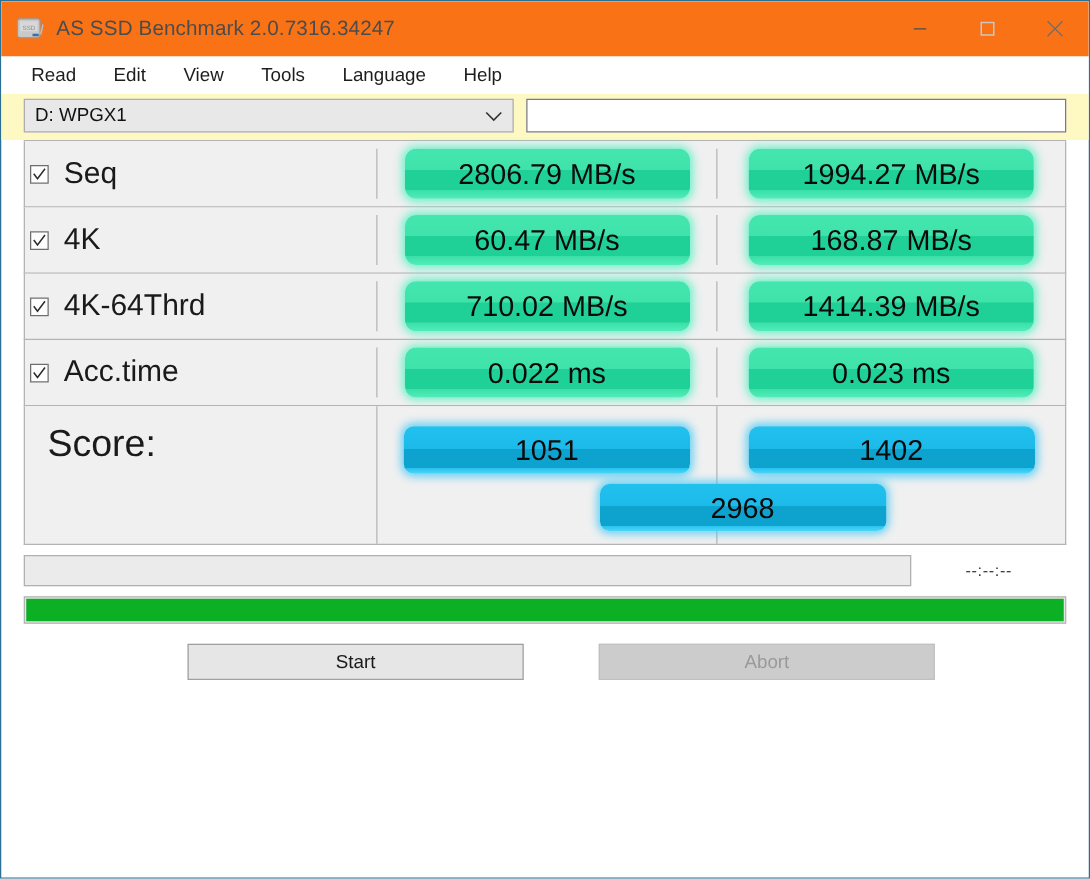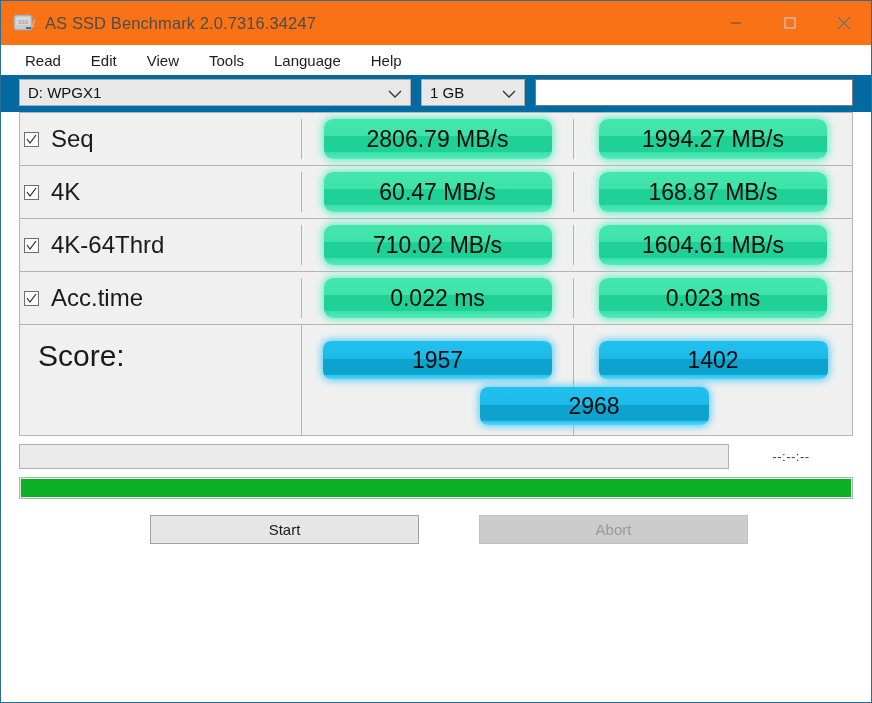--- a/index.html
+++ b/index.html
@@ -75,21 +75,21 @@
     margin-right: 30px;
     white-space: nowrap;
   }
   .menu-item:last-child { margin-right: 0; }
 
   
   .toolbar {
     display: flex;
     align-items: center;
     padding: 4px 18px 6px 18px;
-    background: #0369a1;
+    background: #fef9c3;
     gap: 10px;
   }
   .combo {
     position: relative;
     height: 27px;
     box-sizing: border-box;
     border: 1px solid #adadad;
     background: #e8e8e8;
     display: flex;
     align-items: center;
@@ -351,28 +351,20 @@
 
   <div class="toolbar">
     <div class="combo drive">
       <span>D: WPGX1</span>
       <span class="chev">
         <svg width="14" height="9" viewBox="0 0 14 9">
             <polyline points="1,1.5 7,7.5 13,1.5" fill="none" stroke="#333" stroke-width="1.3"></polyline>
           </svg>
       </span>
     </div>
-    <div class="combo size">
-      <span>1 GB</span>
-      <span class="chev">
-        <svg width="14" height="9" viewBox="0 0 14 9">
-            <polyline points="1,1.5 7,7.5 13,1.5" fill="none" stroke="#333" stroke-width="1.3"></polyline>
-          </svg>
-      </span>
-    </div>
     <input class="textfield" type="text" placeholder="" style="">
   </div>
 
   <div class="grid">
 
 
     <div class="panel row">
       <div class="col-name">
         <div class="rowlabel">
           <span class="checkbox">
@@ -429,21 +421,21 @@
           <span>4K-64Thrd</span>
         </div>
       </div>
       <div class="col-read">
         <div class="cellwrap">
             <div class="pill green">710.02 MB/s</div>
           </div>
       </div>
       <div class="col-write">
         <div class="cellwrap">
-            <div class="pill green">1604.61 MB/s</div>
+            <div class="pill green">1414.39 MB/s</div>
           </div>
       </div>
     </div>
 
     <div class="panel row">
       <div class="col-name">
         <div class="rowlabel">
           <span class="checkbox">
             <svg width="11" height="11" viewBox="0 0 11 11">
                 <polyline points="1,5 4,9 10,1" fill="none" stroke="#2b2b2b" stroke-width="1.2"></polyline>
@@ -463,21 +455,21 @@
           </div>
       </div>
     </div>
 
     <div class="panel score">
       <div class="col-name">
         <div class="score-label">Score:</div>
       </div>
       <div class="col-read">
         <div class="score-cell">
-            <div class="pill blue">1957</div>
+            <div class="pill blue">1051</div>
           </div>
       </div>
       <div class="col-write">
         <div class="score-cell">
             <div class="pill blue">1402</div>
           </div>
       </div>
       <div class="total-wrap">
         <div class="pill blue">2968</div>
       </div>

